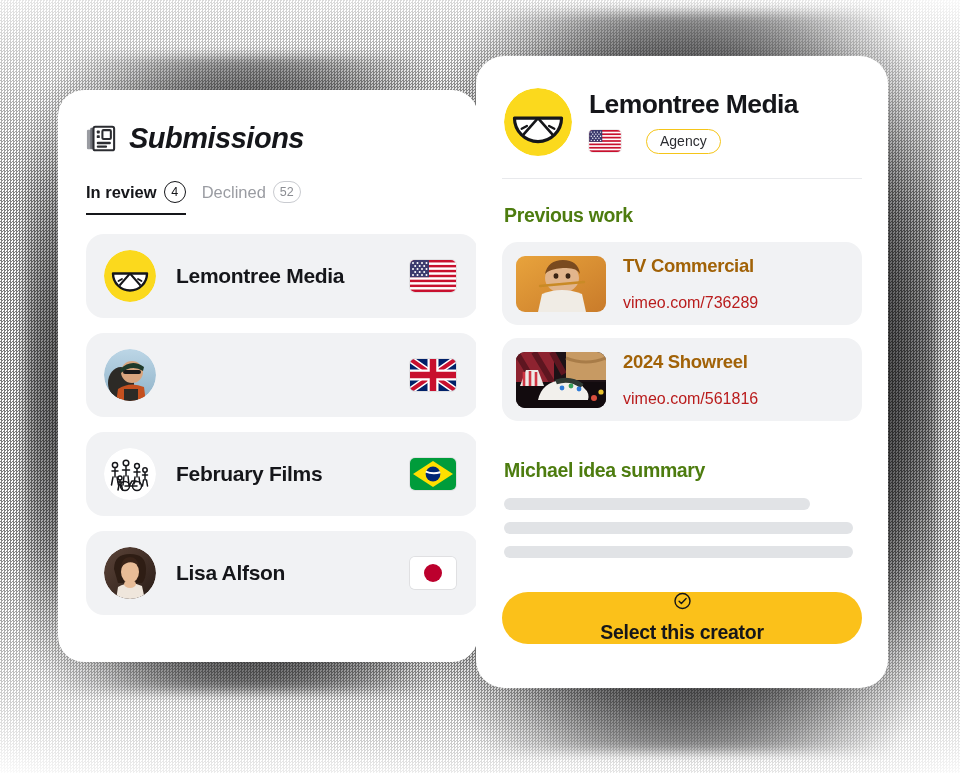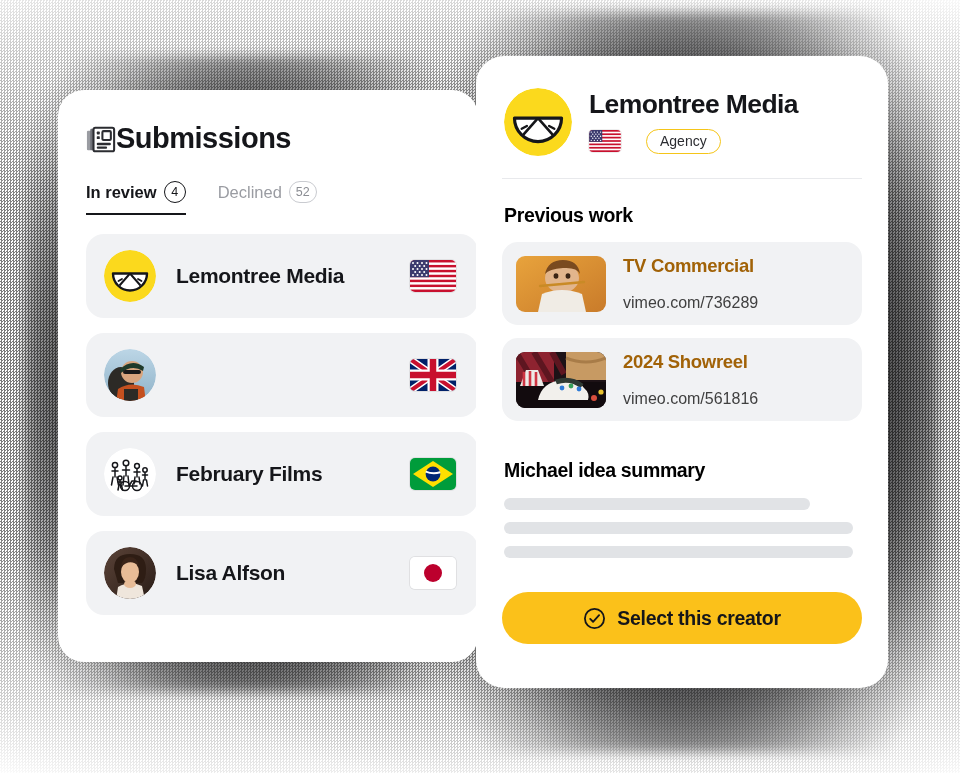--- a/index.html
+++ b/index.html
@@ -73,35 +73,37 @@
     left: 476px;
     top: 56px;
     width: 412px;
     height: 632px;
     border-radius: 28px;
   }
 
   
   .subs-head {
     display: flex;
-    align-items: flex-end;
+    align-items: center;
+    gap: 13px;
     padding: 32px 0 0 28px;
+    font-style: italic;
   }
   .news-icon { width: 30px; height: 30px; flex: 0 0 auto; display:block; }
   .subs-title {
     font-size: 29px;
     font-weight: 700;
     color: #15161a;
     letter-spacing: -0.5px;
   }
 
   .tabs {
     display: flex;
     align-items: flex-end;
-    gap: 32px;
+    gap: 16px;
     padding: 26px 0 0 28px;
     white-space: nowrap;
   }
   .tab {
     display: flex;
     align-items: center;
     gap: 7px;
     font-size: 16.5px;
     color: #9a9ca2;
     padding-bottom: 10px;
@@ -206,21 +208,21 @@
 
   .divider {
     height: 1px;
     background: #e8e9ec;
     margin: 22px 26px 0;
   }
 
   .section-title {
     font-size: 19.5px;
     font-weight: 700;
-    color: #000000;
+    color: #4d7c0f;
     letter-spacing: -0.35px;
     padding: 25px 0 0 28px;
   }
 
   .work-list { padding: 15px 26px 0 26px; }
   .work-item {
     display: flex;
     align-items: center;
     gap: 17px;
     background: #f1f2f4;
@@ -237,21 +239,21 @@
     display: block;
   }
   .work-title {
     font-size: 18.5px;
     font-weight: 700;
     color: #a16207;
     letter-spacing: -0.3px;
   }
   .work-url {
     font-size: 16px;
-    color: #404040;
+    color: #b91c1c;
     margin-top: 17px;
   }
 
   .skeletons { padding: 16px 28px 0 28px; }
   .skel {
     height: 12px;
     background: #e1e3e6;
     border-radius: 6px;
     margin-bottom: 12px;
   }
@@ -266,20 +268,21 @@
     height: 52px;
     background: #fbc11a;
     border: none;
     border-radius: 26px;
     font-family: "Liberation Sans", sans-serif;
     font-size: 19.5px;
     font-weight: 600;
     color: #15161a;
     letter-spacing: -0.3px;
     cursor: pointer;
+    flex-direction: column;
   }
   .cta svg { display: block; }
 </style>
 </head>
 <body>
 
 <div id="stage">
 
   <div class="grain-shadow grain-left"></div>
   <div class="grain-shadow grain-right"></div>

